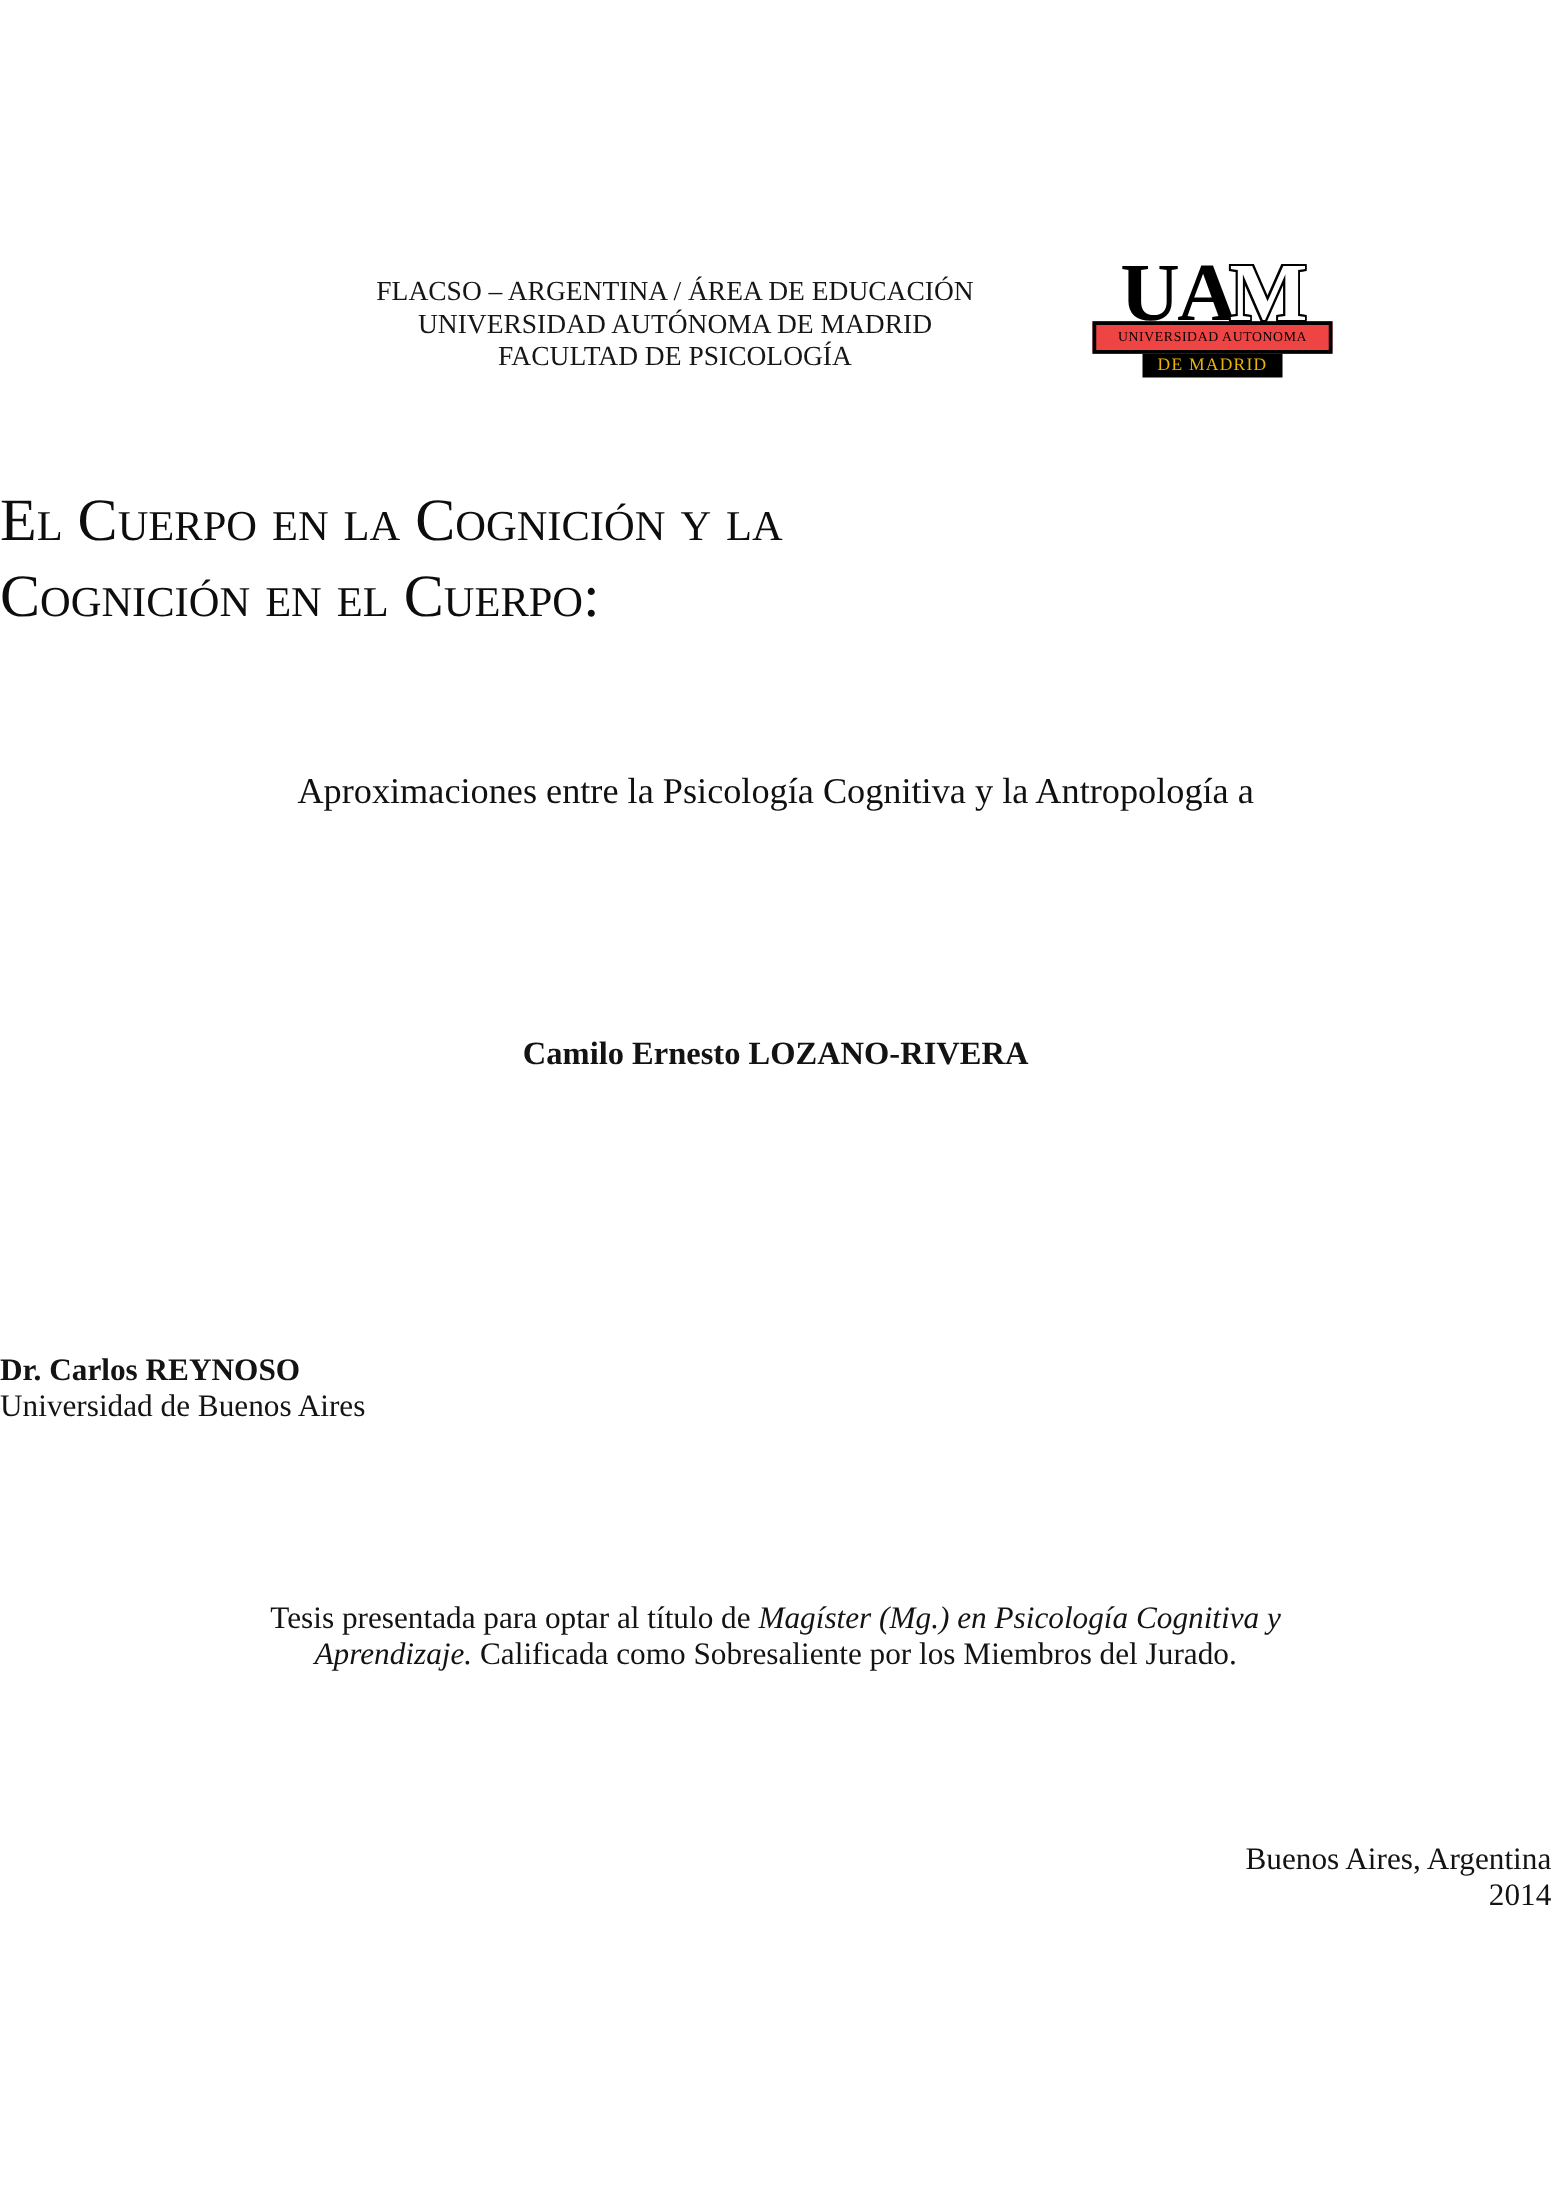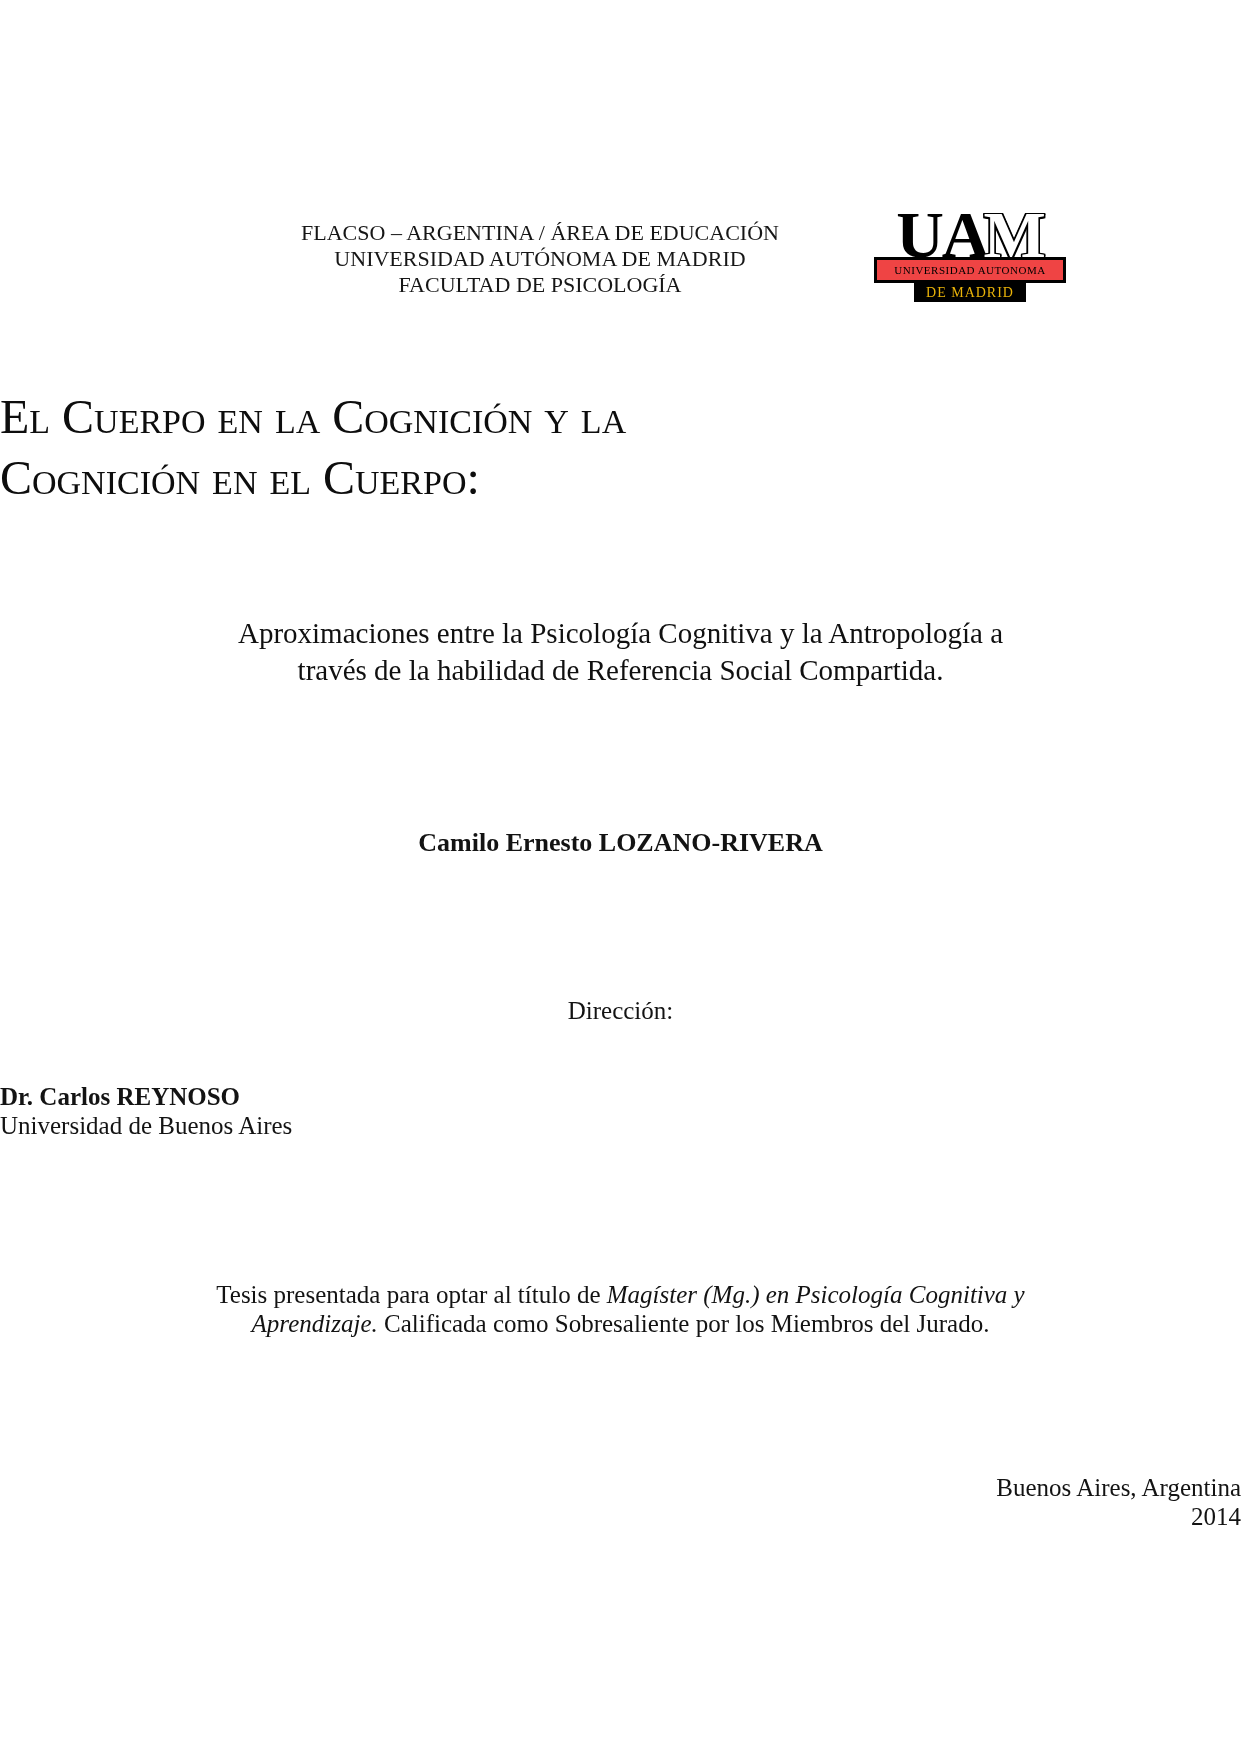--- a/index.html
+++ b/index.html
@@ -111,26 +111,24 @@
     <div class="uam-box2">DE MADRID</div>
   </div>
 
   <h1 class="title">
     <span class="tline">El Cuerpo en la Cognición y la</span>
     <span class="tline">Cognición en el Cuerpo:</span>
   </h1>
 
   <div class="subtitle">
     <span class="sline">Aproximaciones entre la Psicología Cognitiva y la Antropología a</span>
-    <span class="sline">través de la habilidad de Referencia Social Compartida.</span>
   </div>
 
   <div class="author">Camilo Ernesto LOZANO-RIVERA</div>
 
-  <div class="direction">Dirección:</div>
 
   <div class="director">
     <div class="director-name">Dr. Carlos REYNOSO</div>
     <div class="director-aff">Universidad de Buenos Aires</div>
   </div>
 
   <div class="note">
     <div class="note-line"><span>Tesis presentada para optar al título de</span> <i>Magíster (Mg.) en Psicología Cognitiva y</i></div>
     <div class="note-line"><i>Aprendizaje.</i> <span>Calificada como Sobresaliente por los Miembros del Jurado.</span></div>
   </div>

